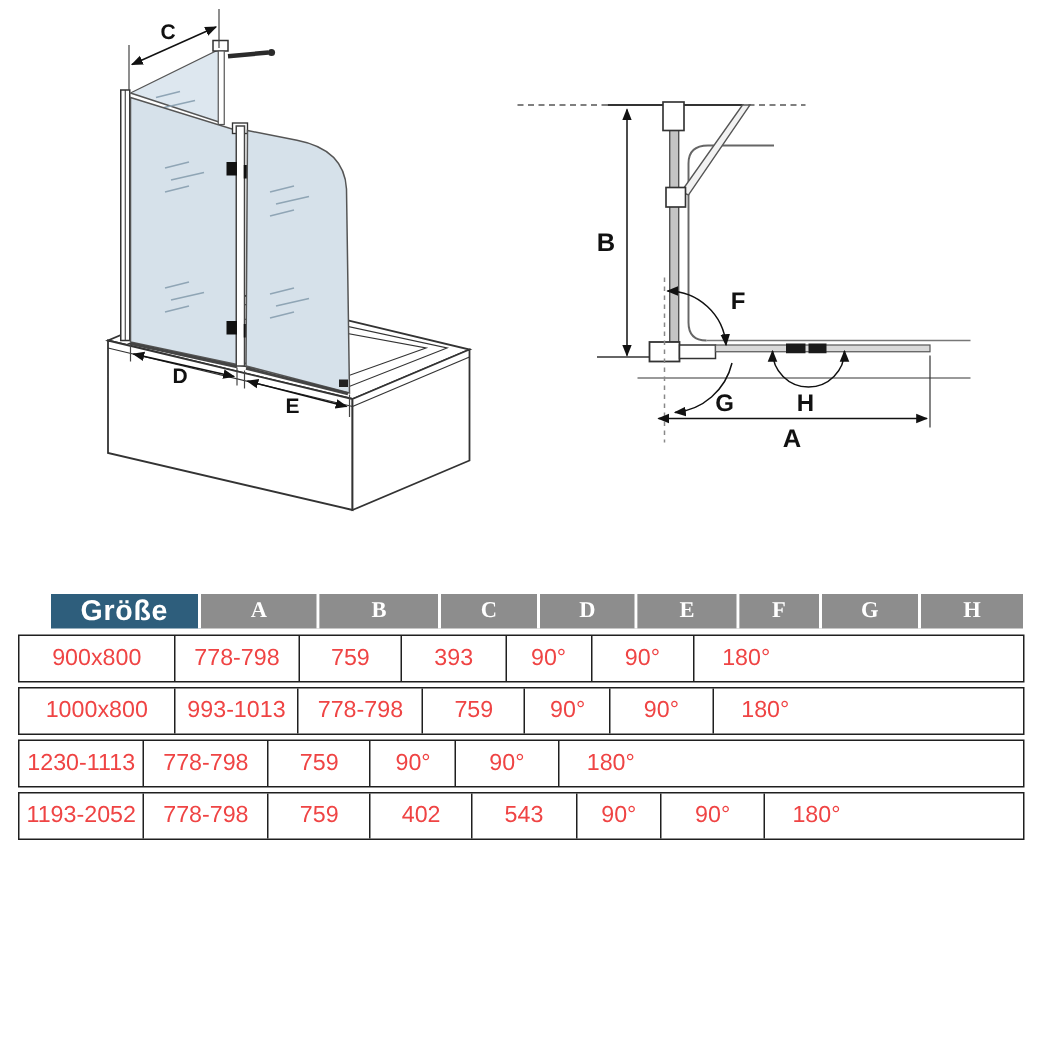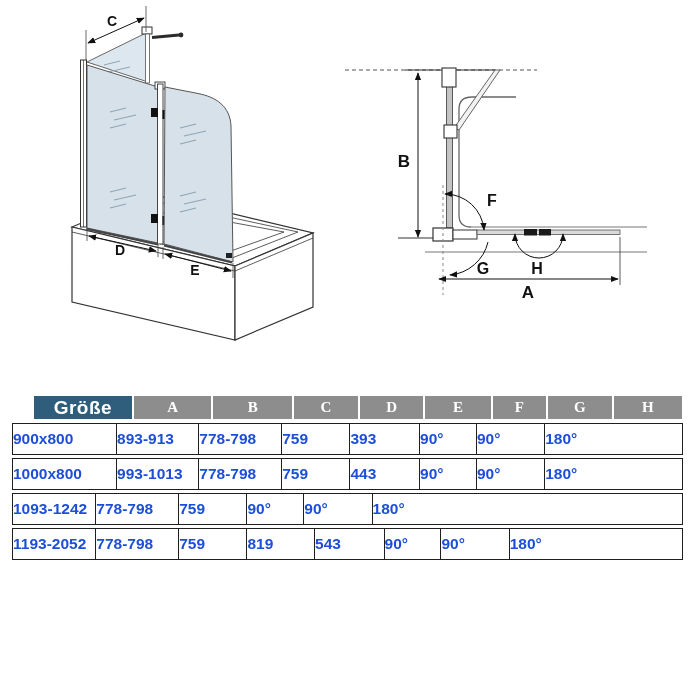--- a/index.html
+++ b/index.html
@@ -9,22 +9,22 @@
 
   
   #spec-table{position:absolute;left:12px;top:396px;width:671px;}
   .thead{display:flex;height:23px;margin-left:22px;margin-right:1px;}
   .th{color:#fff;text-align:center;line-height:23px;border-right:2px solid #fff;box-sizing:border-box;}
   .th:last-child{border-right:none;}
   .th-size{background:#2e5e7c;font-weight:bold;font-size:19px;letter-spacing:.5px;}
   .th-dim{background:#8d8d8d;font-family:"Liberation Serif",serif;font-weight:bold;font-size:15px;}
   .tbody{margin-top:4px;}
   .trow{display:flex;height:30px;border:1.6px solid #1f1f1f;margin-bottom:3px;background:#fff;}
-  .td{box-sizing:border-box;border-left:1.6px solid #1f1f1f;line-height:30px;
-      font-size:15.5px;color:#1d4ed8;overflow:hidden;white-space:nowrap;font-weight:bold;}
+  .td{box-sizing:border-box;border-left:1.6px solid #1f1f1f;text-align:center;line-height:30px;
+      font-size:15.5px;color:#ef4444;overflow:hidden;white-space:nowrap;}
   .td:first-child{border-left:none;}
   
   .c0{width:15.4%;} .c1{width:12.3%;} .c2{width:12.4%;} .c3{width:10.2%;} .c4{width:10.1%;}
   .c5{width:10.4%;} .c6{width:8.5%;}  .c7{width:10.2%;} .c8{width:10.5%;}
 
   .diagram{position:absolute;}
   #diagram-left{left:40px;top:0;}
   #diagram-right{left:340px;top:45px;}
 </style>
 </head>
@@ -198,51 +198,49 @@
       <div class="th th-dim  c4">D</div>
       <div class="th th-dim  c5">E</div>
       <div class="th th-dim  c6">F</div>
       <div class="th th-dim  c7">G</div>
       <div class="th th-dim  c8">H</div>
     </div>
 
     <div class="tbody">
       <div class="trow">
         <div class="td c0">900x800</div>
-        <div class="td c1">893-913</div>
         <div class="td c2">778-798</div>
         <div class="td c3">759</div>
         <div class="td c5">393</div>
         <div class="td c6">90°</div>
         <div class="td c7">90°</div>
         <div class="td c8">180°</div>
       </div>
       <div class="trow">
         <div class="td c0">1000x800</div>
         <div class="td c1">993-1013</div>
         <div class="td c2">778-798</div>
         <div class="td c3">759</div>
-        <div class="td c5">443</div>
-        <div class="td c6">90°</div>
-        <div class="td c7">90°</div>
-        <div class="td c8">180°</div>
-      </div>
-      <div class="trow">
-        <div class="td c1">1093-1242</div>
+        <div class="td c6">90°</div>
+        <div class="td c7">90°</div>
+        <div class="td c8">180°</div>
+      </div>
+      <div class="trow">
+        <div class="td c1">1230-1113</div>
         <div class="td c2">778-798</div>
         <div class="td c3">759</div>
         <div class="td c6">90°</div>
         <div class="td c7">90°</div>
         <div class="td c8">180°</div>
       </div>
       <div class="trow">
         <div class="td c1">1193-2052</div>
         <div class="td c2">778-798</div>
         <div class="td c3">759</div>
-        <div class="td c4">819</div>
+        <div class="td c4">402</div>
         <div class="td c5">543</div>
         <div class="td c6">90°</div>
         <div class="td c7">90°</div>
         <div class="td c8">180°</div>
       </div>
     </div>
   </div>
 
 </div>
 

